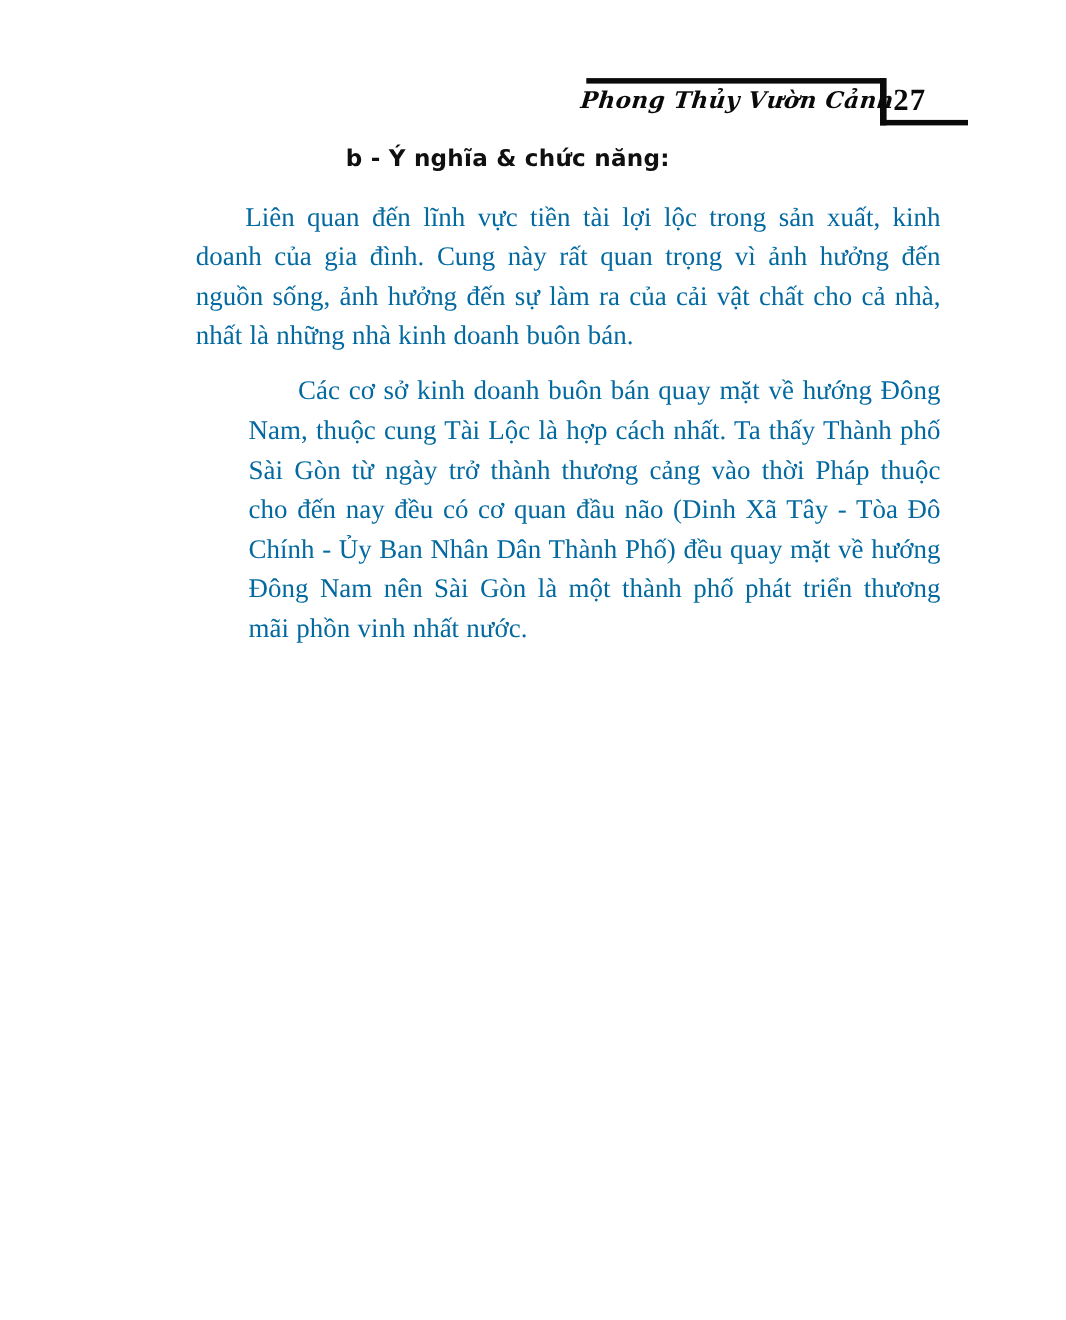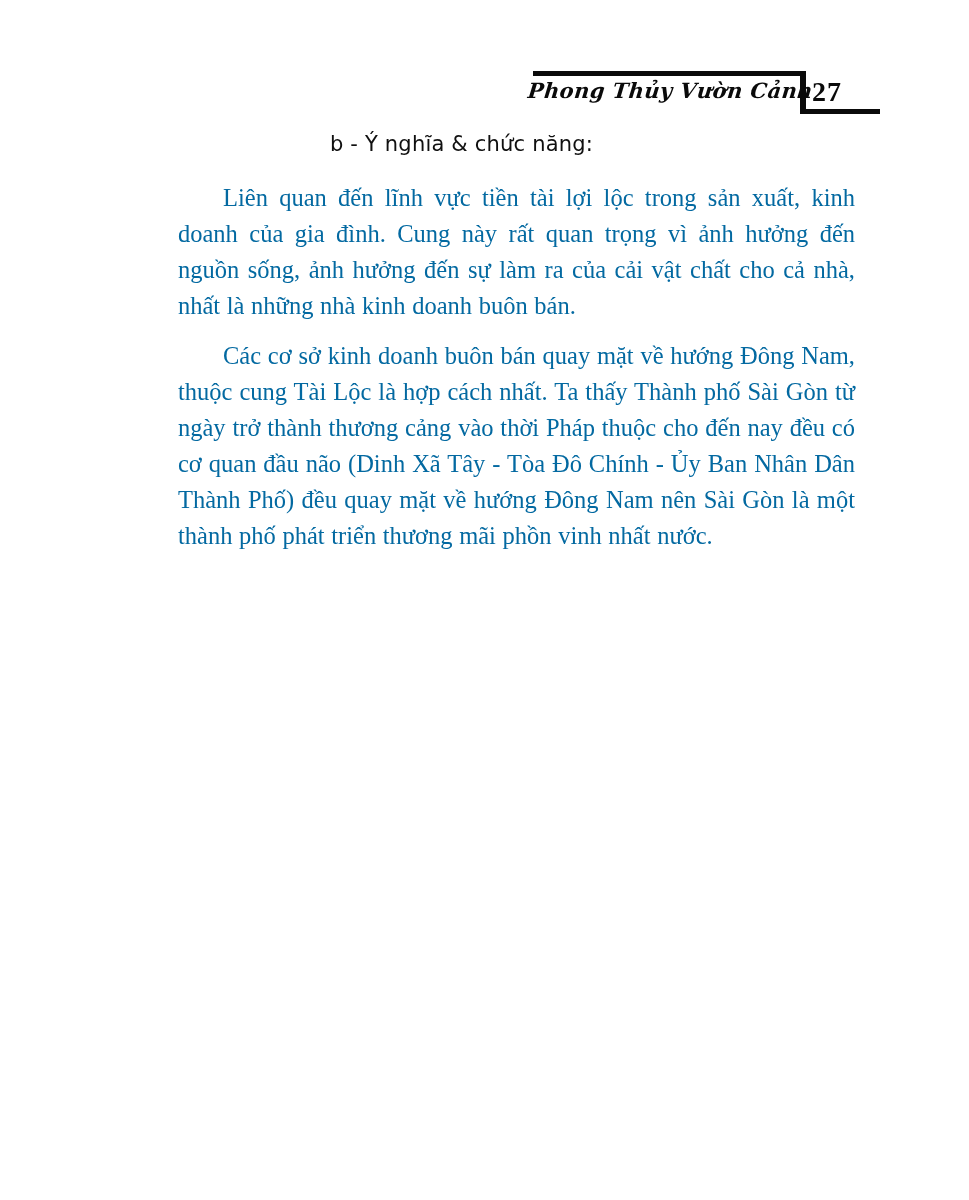--- a/index.html
+++ b/index.html
@@ -76,40 +76,41 @@
 
   
   .content {
     position: absolute;
     left: 178px;
     top: 132px;
     width: 677px;
   }
   .section-heading {
     font-family: "DejaVu Sans", "Liberation Sans", sans-serif;
-    font-weight: 400;
+    font-weight: 700;
     font-size: 21px;
     color: #101010;
     text-align: center;
     margin: 0 0 24px 0;
     padding-right: 110px;
     letter-spacing: 0.2px;
   }
   .para {
     font-size: 24.5px;
     line-height: 36px;
     color: #0369a1;
     text-align: justify;
     text-justify: inter-word;
     text-indent: 45px;
     margin: 0 0 14px 0;
     word-spacing: 0.5px;
   }
   .para:last-child {
     margin-bottom: 0;
+    margin-left: 48px;
   }
 </style>
 </head>
 <body>
 
 <div class="page">
 
   <div class="header">
     <div class="header-rule-top"></div>
     <div class="header-rule-vert"></div>

